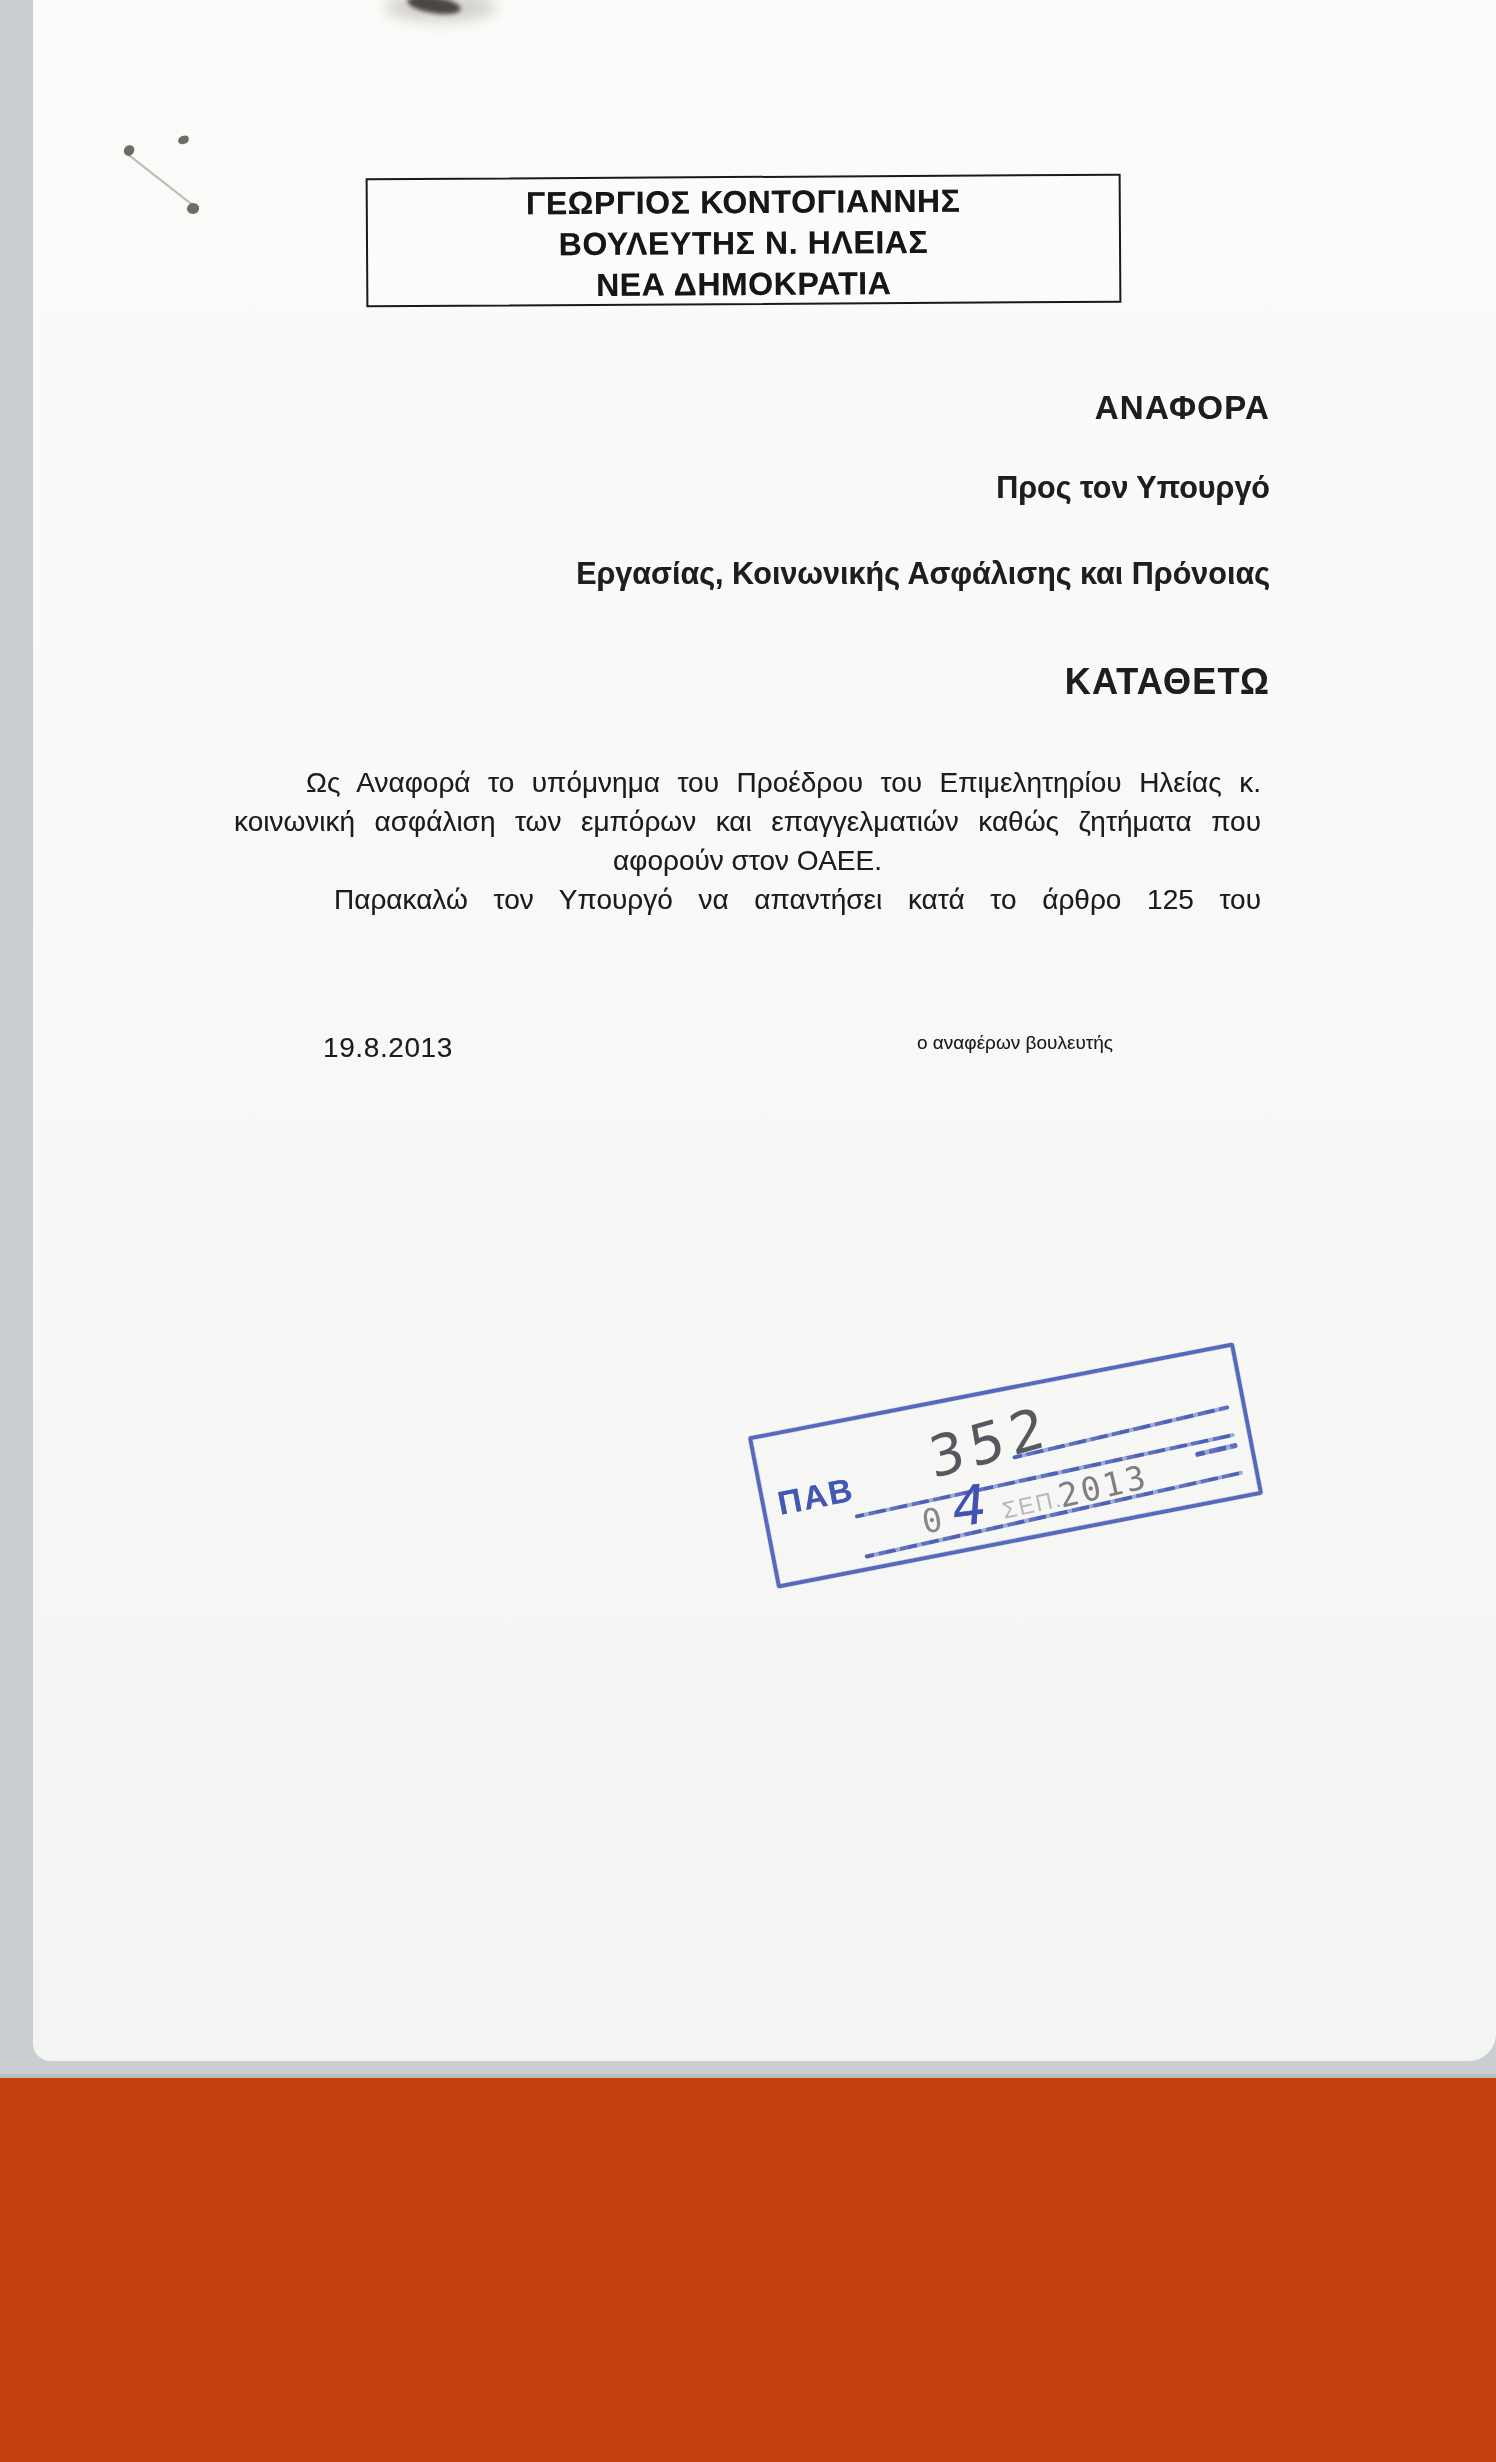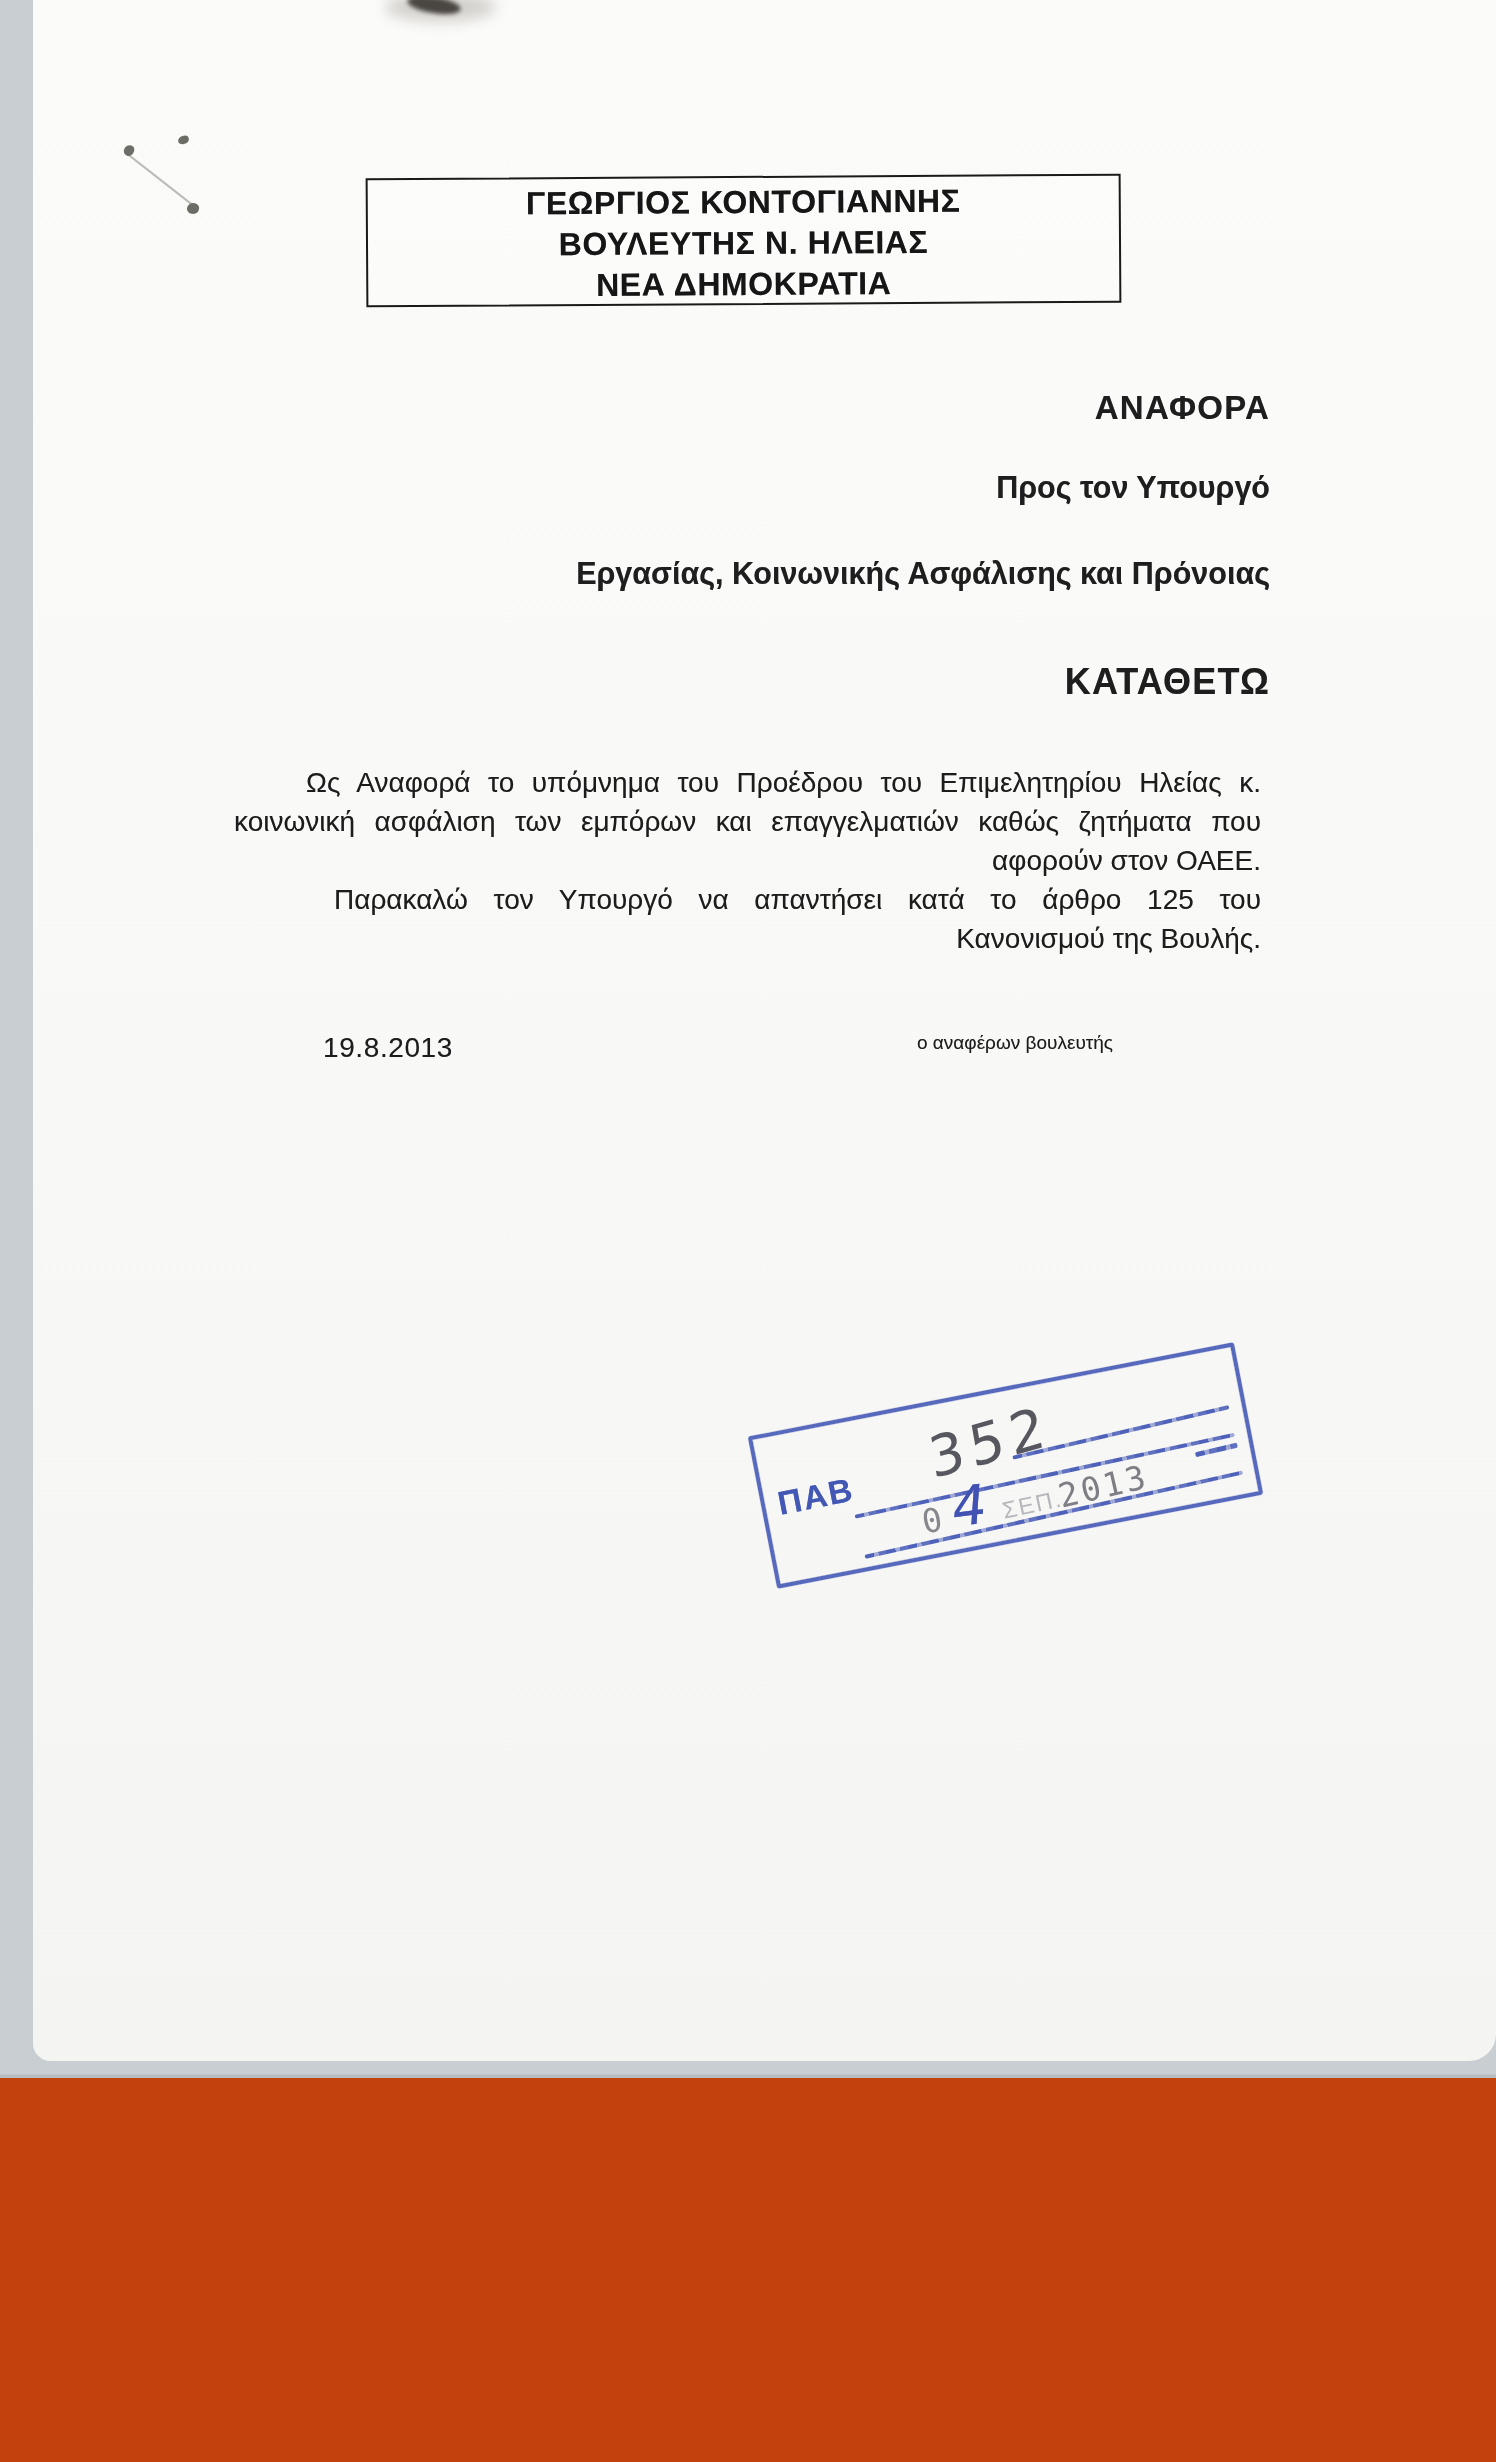--- a/index.html
+++ b/index.html
@@ -66,21 +66,21 @@
   .submit-heading{top:661px;font-size:36px;font-weight:bold;letter-spacing:1.2px;
     text-shadow:0 0 0.6px rgba(20,20,20,.45);}
   
   .body-text{
     position:absolute;left:201px;top:763px;width:1027px;
     font-size:28px;line-height:39px;color:#1c1c1c;
     text-shadow:0 0 0.6px rgba(25,25,25,.35);
   }
   .body-line{width:100%;}
   .body-line.j{text-align:justify;text-align-last:justify;}
-  .body-line.plain{text-align:right;}
+  .body-line.plain{text-align:center;}
   .body-line.ind1{padding-left:72px;box-sizing:border-box;}
   .body-line.ind2{padding-left:100px;box-sizing:border-box;}
   
   .date-text{
     position:absolute;left:290px;top:1032px;font-size:28px;color:#1c1c1c;
     letter-spacing:0.6px;text-shadow:0 0 0.6px rgba(25,25,25,.35);
   }
   .signer-text{
     position:absolute;left:884px;top:1032px;font-size:19px;color:#1c1c1c;
     text-shadow:0 0 0.6px rgba(25,25,25,.35);
@@ -163,21 +163,20 @@
     <div class="center-col doc-title">ΑΝΑΦΟΡΑ</div>
     <div class="center-col recip-1">Προς τον Υπουργό</div>
     <div class="center-col recip-2">Εργασίας, Κοινωνικής Ασφάλισης και Πρόνοιας</div>
     <div class="center-col submit-heading">ΚΑΤΑΘΕΤΩ</div>
 
     <div class="body-text">
       <div class="body-line j ind1">Ως Αναφορά το υπόμνημα του Προέδρου του Επιμελητηρίου Ηλείας κ.</div>
       <div class="body-line j">κοινωνική ασφάλιση των εμπόρων και επαγγελματιών καθώς ζητήματα που</div>
       <div class="body-line plain">αφορούν στον ΟΑΕΕ.</div>
       <div class="body-line j ind2">Παρακαλώ τον Υπουργό να απαντήσει κατά το άρθρο 125 του</div>
-      <div class="body-line plain">Κανονισμού της Βουλής.</div>
     </div>
 
     <div class="date-text">19.8.2013</div>
     <div class="signer-text">ο αναφέρων βουλευτής</div>
 
     <div class="stamp">
       <div class="stamp-code">ΠΑΒ</div>
       <div class="ink-line line-fill"></div>
       <div class="ink-line line-upper"></div>
       <div class="stamp-number">352</div>

